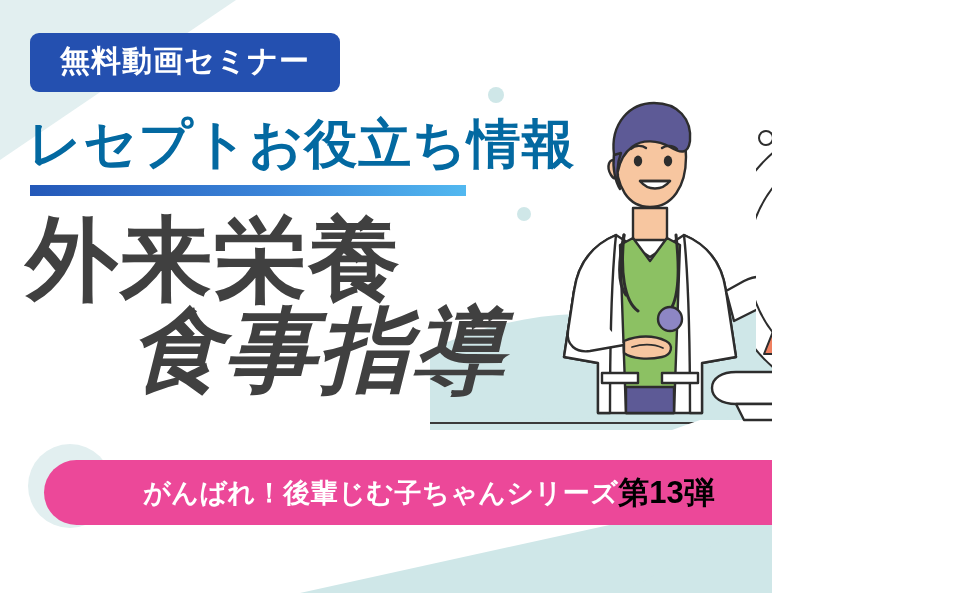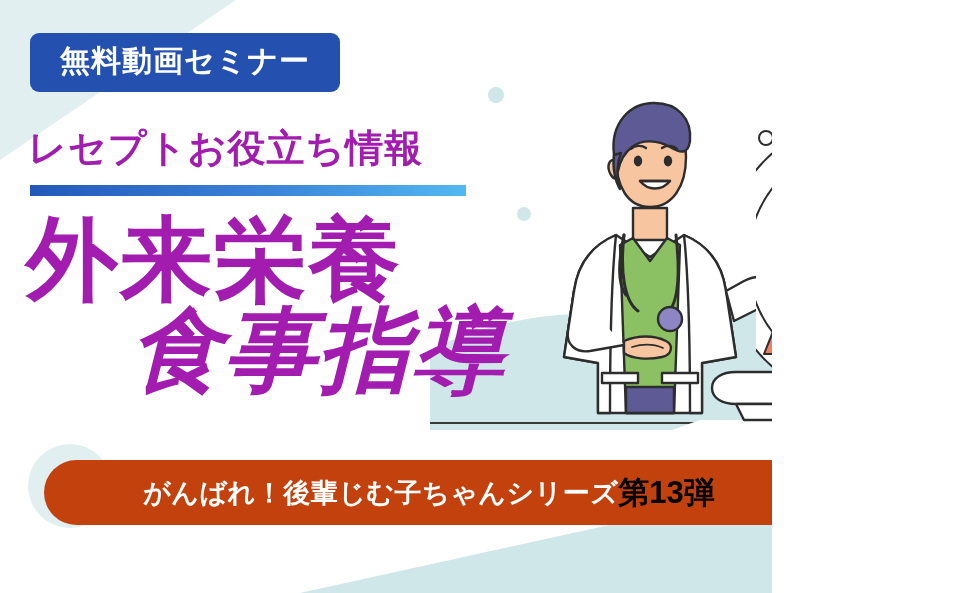--- a/index.html
+++ b/index.html
@@ -41,63 +41,63 @@
     font-weight: bold;
     letter-spacing: 1px;
     line-height: 1;
     white-space: nowrap;
   }
 
   
   .subtitle {
     position: absolute;
     left: 28px;
-    top: 129px;
-    color: #a21caf;
-    font-size: 38px;
+    top: 117px;
+    color: #0369a1;
+    font-size: 53px;
     font-weight: bold;
     letter-spacing: 1px;
     line-height: 1;
     white-space: nowrap;
   }
   .subtitle-rule {
     position: absolute;
     left: 30px;
     top: 185px;
     width: 436px;
     height: 11px;
     background: linear-gradient(90deg, #2458b8 0%, #3a84d8 55%, #52b8f0 100%);
   }
 
   
   .headline {
     position: absolute;
     left: 26px;
     top: 214px;
-    color: #a21caf;
+    color: #404040;
     font-size: 92px;
     font-weight: bold;
     line-height: 0.99;
     letter-spacing: 2px;
     white-space: nowrap;
   }
   .headline-line2 {
     display: block;
     padding-left: 104px;
     font-style: italic;
   }
 
   
   .ribbon {
     position: absolute;
     left: 44px;
     top: 460px;
     width: 770px;
     height: 65px;
-    background: #c2410c;
+    background: #ec4899;
     border-radius: 33px;
     display: flex;
     align-items: center;
     justify-content: center;
   }
   .ribbon-text {
     color: #ffffff;
     font-size: 27px;
     font-weight: bold;
     letter-spacing: 0.5px;

